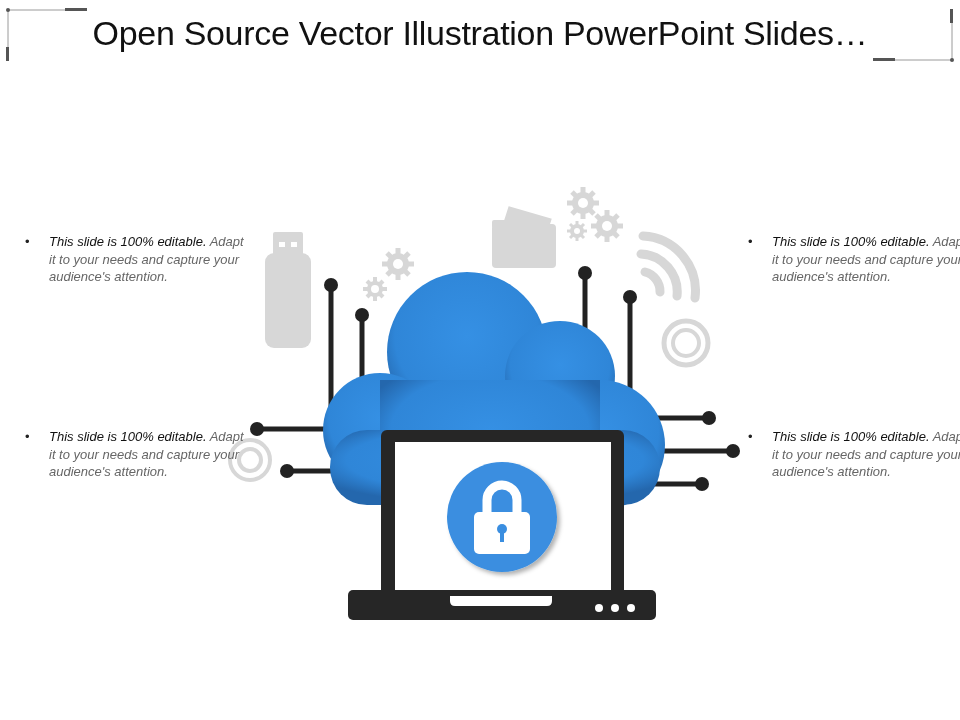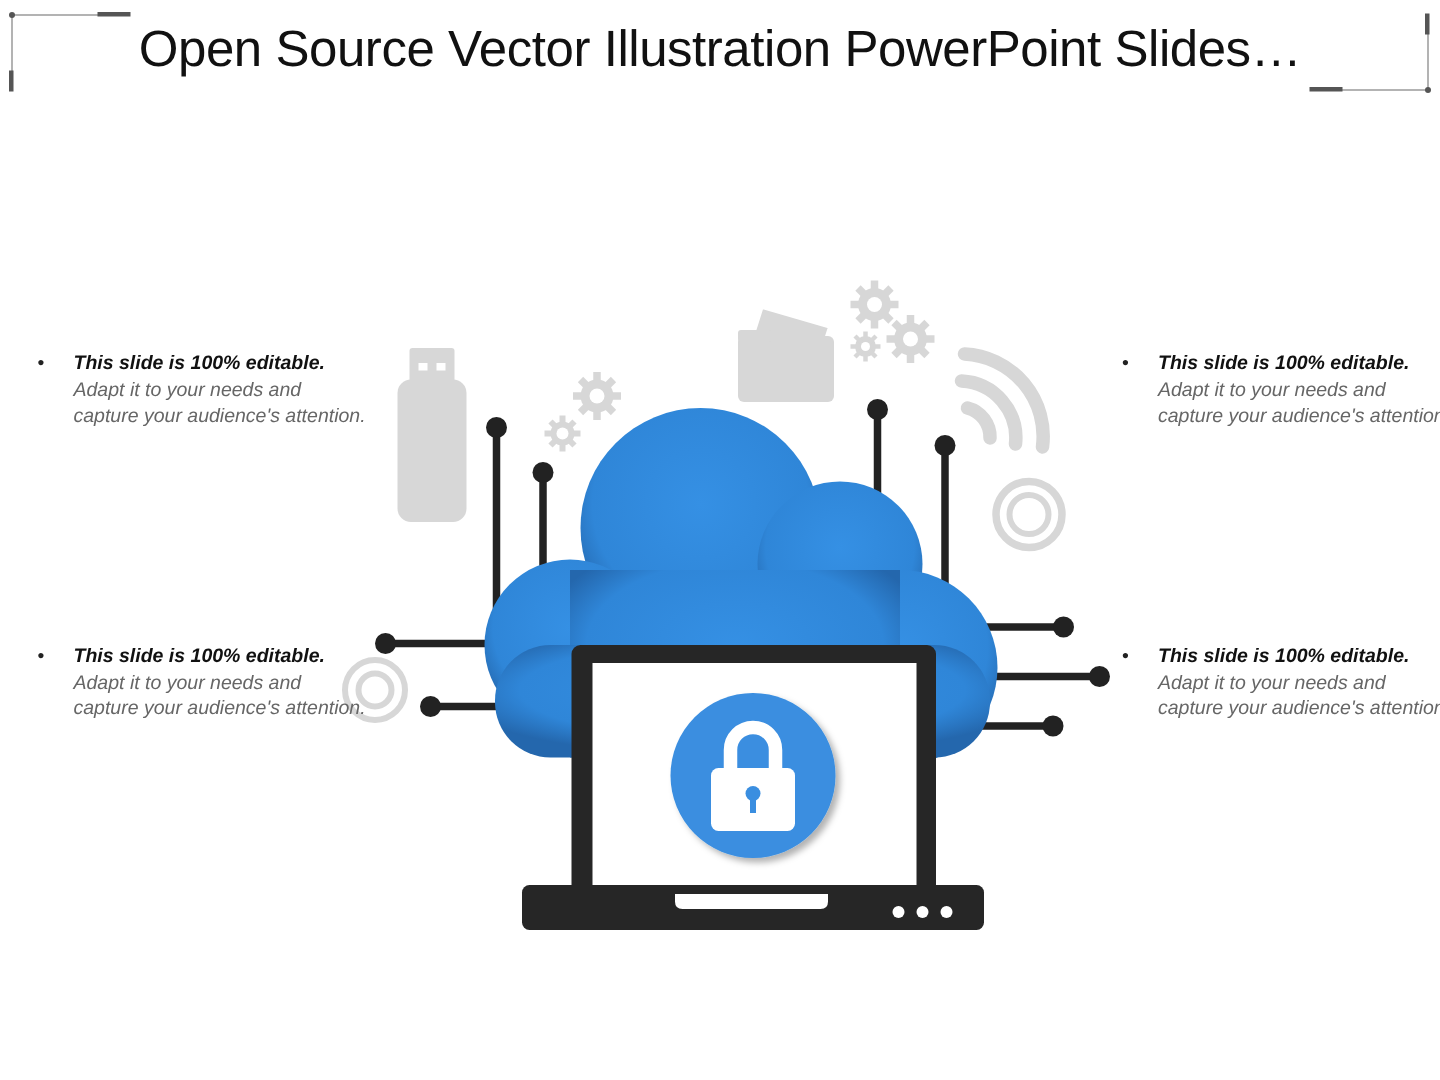--- a/index.html
+++ b/index.html
@@ -1,20 +1,20 @@
 <!DOCTYPE html>
 <html><head>
 <meta charset="utf-8">
 <style>
   html, body { margin:0; padding:0; background:#ffffff; }
   body { width:960px; height:720px; position:relative; overflow:hidden; font-family:"Liberation Sans", sans-serif; }
   .title { position:absolute; left:0; top:14px; width:960px; text-align:center; font-size:34px; color:#111; letter-spacing:-0.3px; font-family:"Liberation Sans", sans-serif; }
   .note { position:absolute; width:195px; font-size:13px; line-height:17.5px; font-style:italic; color:#666; font-family:"Liberation Sans", sans-serif; }
   .note .bullet { position:absolute; left:-24px; top:0; font-style:normal; color:#222; }
-  .note b { color:#111; font-weight:bold; }
+  .note b { color:#111; font-weight:normal; }
   svg.art { position:absolute; left:0; top:0; }
 </style>
 </head>
 <body>
 
 <div>
   <svg class="art" width="960" height="70">
     <line x1="8" y1="10" x2="86" y2="10" stroke="#9a9a9a" stroke-width="1"></line>
     <line x1="8" y1="10" x2="8" y2="60" stroke="#9a9a9a" stroke-width="1"></line>
     <circle cx="8" cy="10" r="2" fill="#555"></circle>

